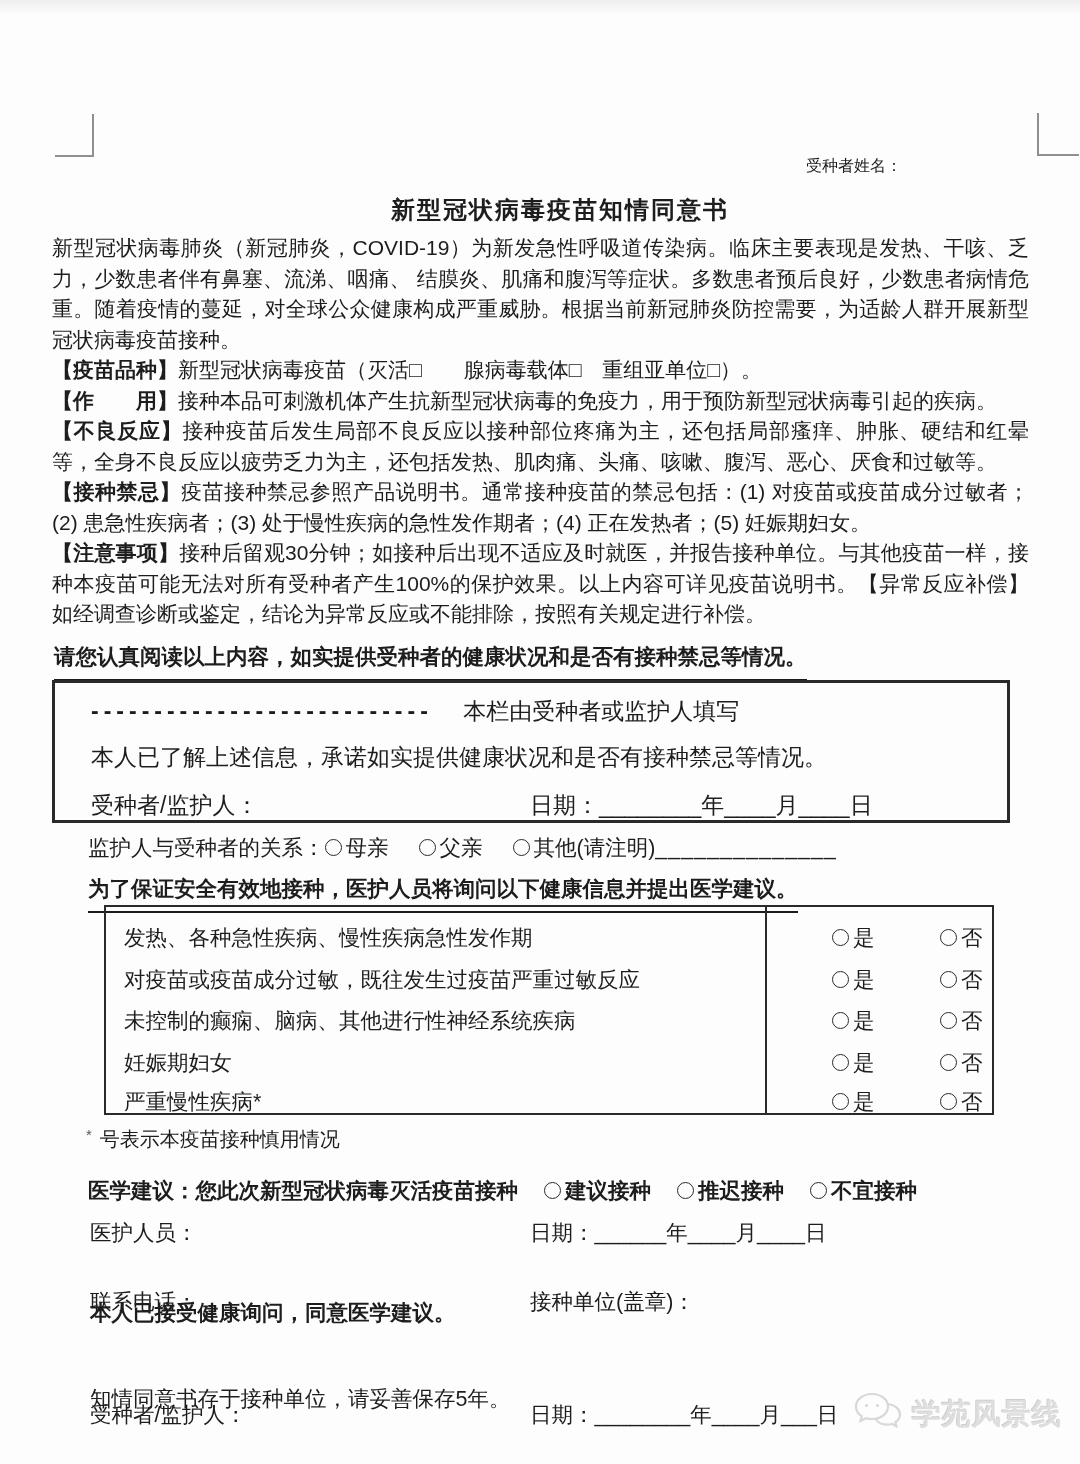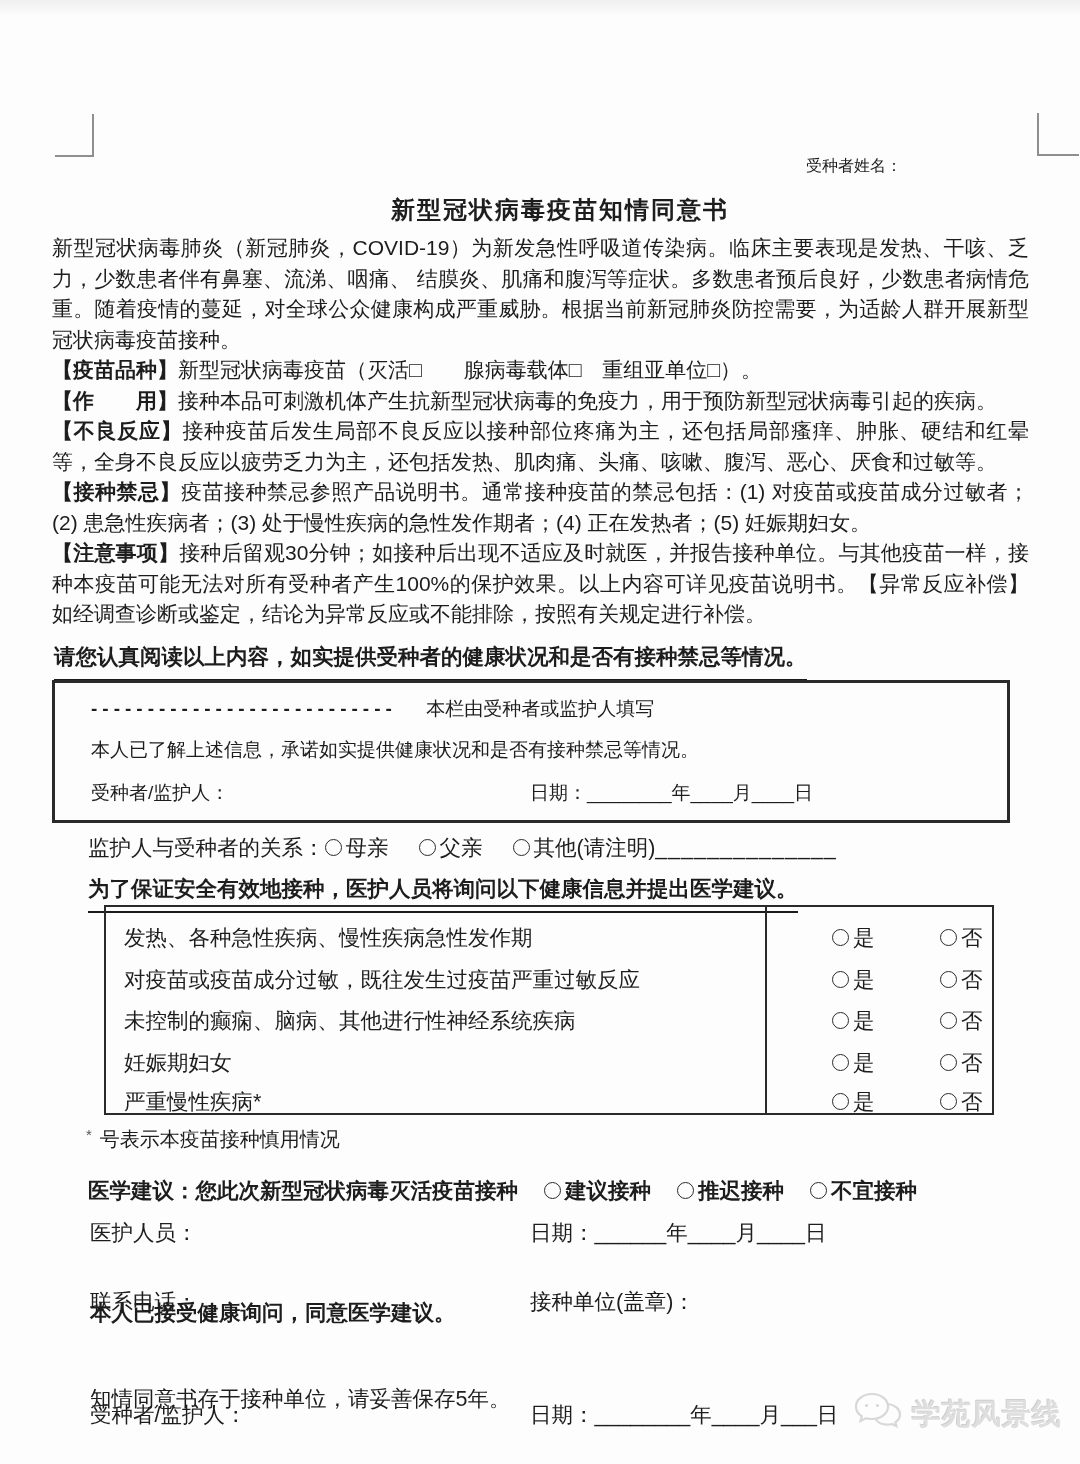--- a/index.html
+++ b/index.html
@@ -24,21 +24,21 @@
     text-align:center;font-size:24px;font-weight:700;letter-spacing:2px;}
   .body-flow{position:absolute;left:52px;top:233px;width:977px;
     font-size:21px;line-height:30.5px;text-align:justify;}
   .body-flow p{margin:0;}
   .sec-label{font-weight:700;}
   .notice{position:absolute;font-weight:700;font-size:21.5px;}
   .notice span{display:inline-block;border-bottom:2.2px solid #1b1b1b;padding-bottom:8px;}
   .notice1{left:54px;top:642px;}
   .notice2{left:88px;top:874px;}
   .consent-box{position:absolute;left:52px;top:680px;width:952px;height:137px;
-    border:3px solid #2a2a2a;font-size:19px;}
+    border:3px solid #2a2a2a;font-size:23px;}
   .box-line1{margin:13px 0 0 36px;white-space:nowrap;}
   .dashes{font-weight:700;letter-spacing:5px;}
   .fill-by{margin-left:24px;}
   .box-line2{margin:15px 1px 0 36px;}
   .box-line3{position:relative;margin:17px 0 0 36px;}
   .box-line3 .date{position:absolute;left:439px;top:0;}
   .row{position:absolute;font-size:21.5px;white-space:nowrap;}
   .radio{display:inline-block;width:15px;height:15px;border:1.6px solid #2a2a2a;
     border-radius:50%;vertical-align:-1px;margin-right:4px;background:#fdfdfd;}
   .opt{margin-left:30px;}

